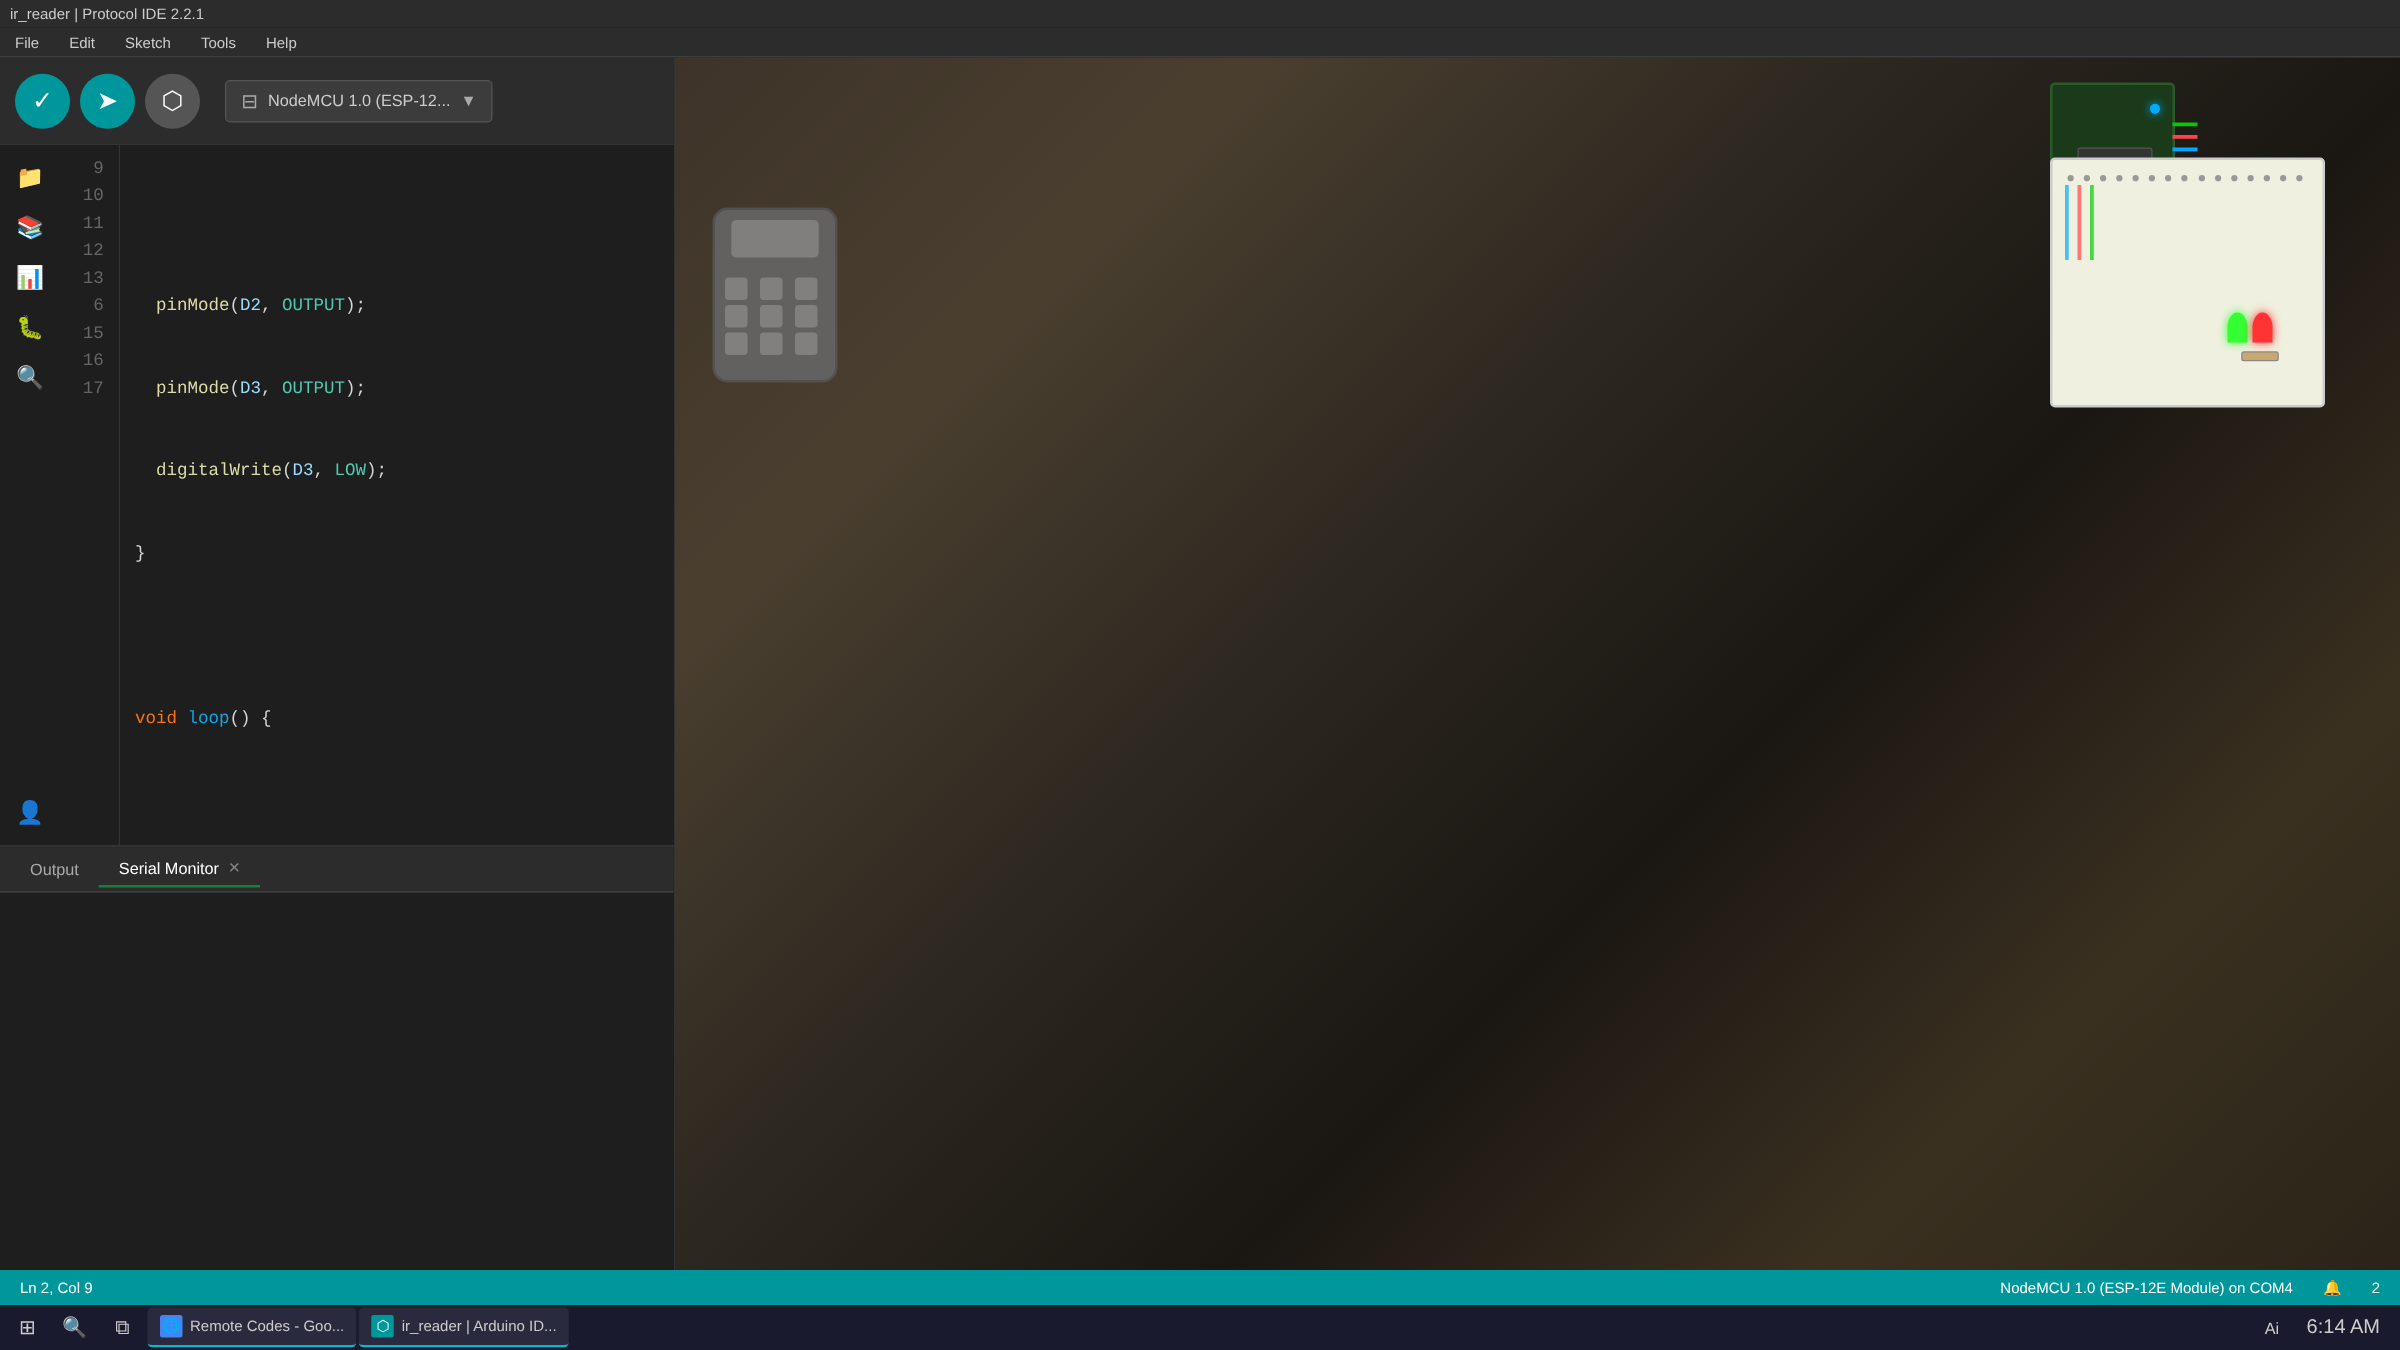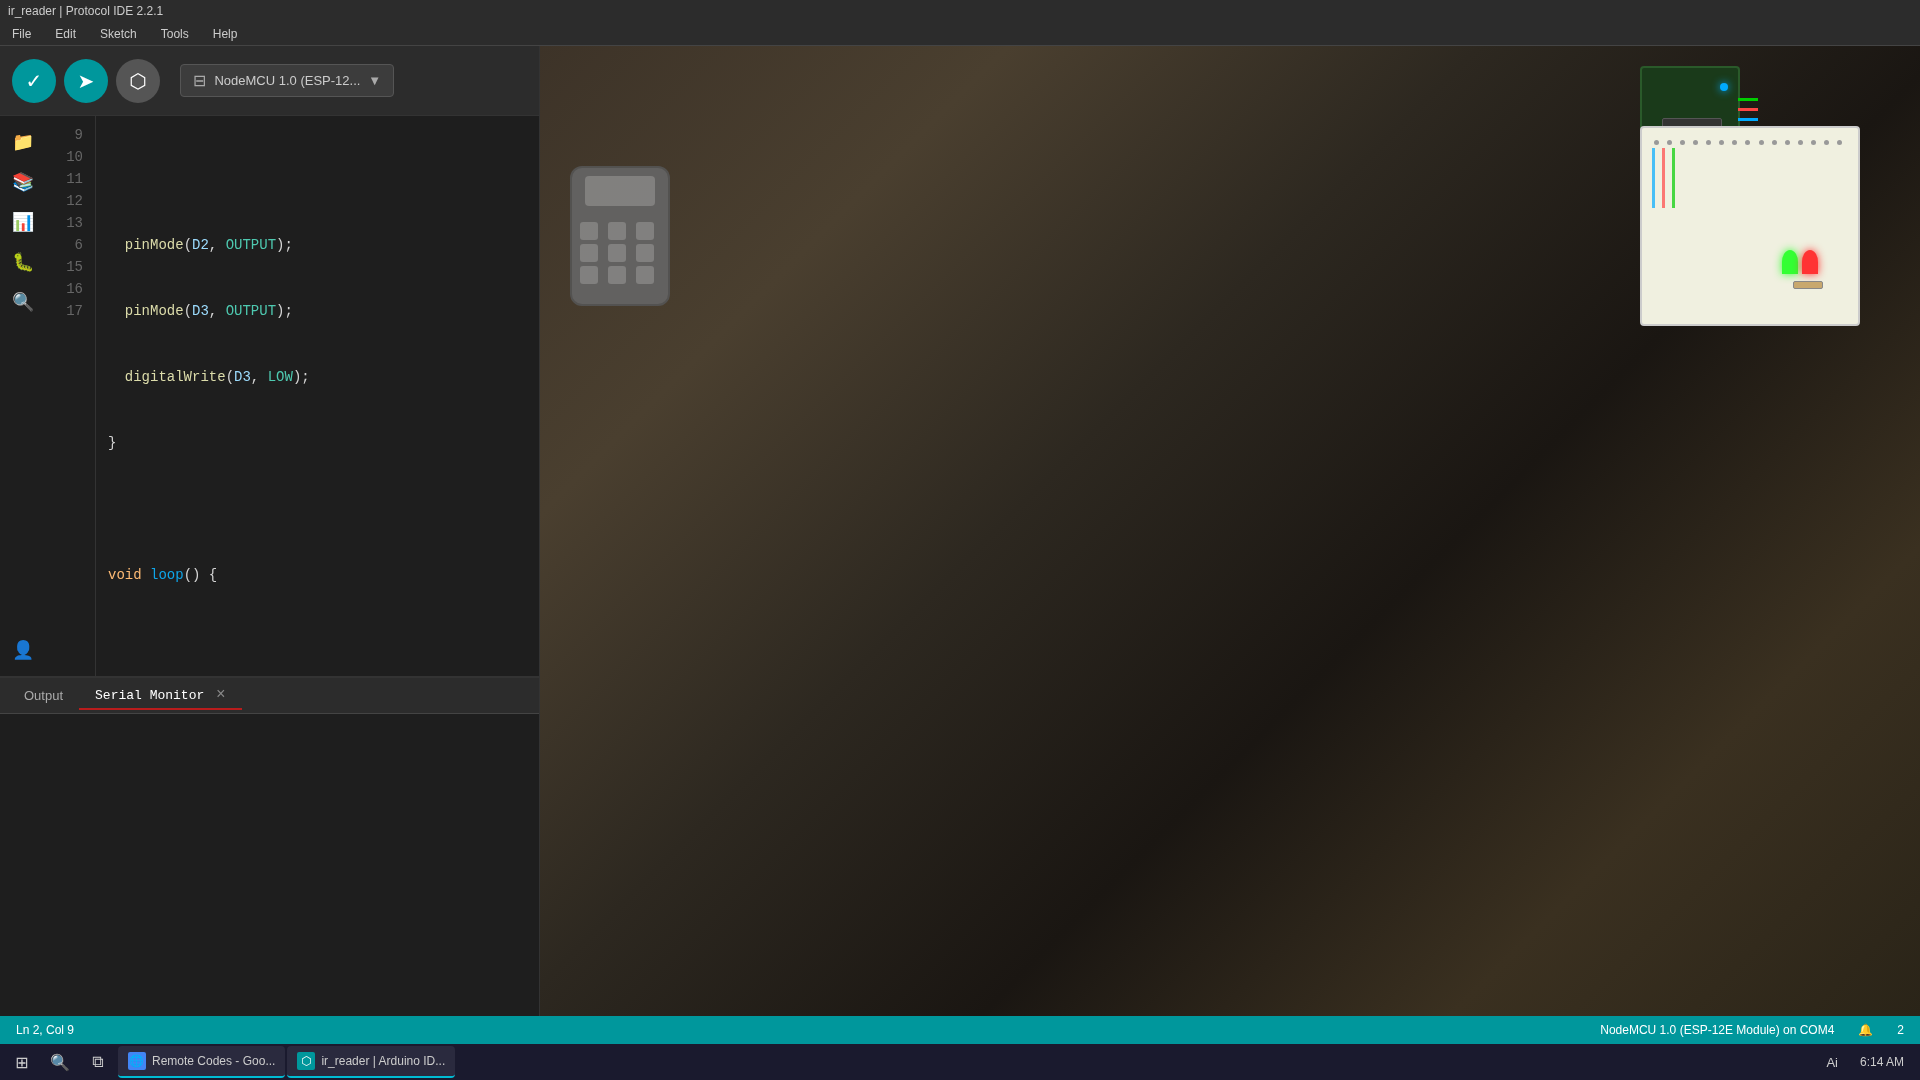--- a/index.html
+++ b/index.html
@@ -203,22 +203,21 @@
       padding: 0 8px;
     }
     .panel-tab {
       padding: 4px 16px;
       font-size: 13px;
       color: #aaa;
       cursor: pointer;
     }
     .panel-tab.active {
       color: #fff;
-      border-bottom: 2px solid #b91c1c;
-      font-family: Liberation Mono, monospace;
+      border-bottom: 2px solid #15803d;
     }
     .panel-tab-close {
       font-size: 16px;
       color: #888;
       cursor: pointer;
       margin-left: 4px;
     }
     .message-input {
       background: #2c2c2c;
       border: none;
@@ -355,21 +354,21 @@
       width: 18px;
       height: 18px;
       border-radius: 2px;
       font-size: 12px;
       display: flex;
       align-items: center;
       justify-content: center;
     }
     .taskbar-spacer { flex: 1; }
     .taskbar-time {
-      font-size: 12px;
+      font-size: 16px;
       color: #ccc;
       padding: 0 12px;
     }
     .taskbar-ai {
       font-size: 13px;
       color: #ccc;
       padding: 0 8px;
     }
   </style>
 </head>
@@ -429,21 +428,21 @@
             <div class="line-number">16</div>
             <div class="line-number">17</div>
           </div>
           <div class="code-content">
             <div class="code-line">&nbsp;</div>
             <div class="code-line">  <span style="color:#dcdcaa;">pinMode</span><span style="color:#d4d4d4;">(</span><span style="color:#9cdcfe;">D2</span><span style="color:#d4d4d4;">, </span><span style="color:#4ec9b0;">OUTPUT</span><span style="color:#d4d4d4;">);</span></div>
             <div class="code-line">  <span style="color:#dcdcaa;">pinMode</span><span style="color:#d4d4d4;">(</span><span style="color:#9cdcfe;">D3</span><span style="color:#d4d4d4;">, </span><span style="color:#4ec9b0;">OUTPUT</span><span style="color:#d4d4d4;">);</span></div>
             <div class="code-line">  <span style="color:#dcdcaa;">digitalWrite</span><span style="color:#d4d4d4;">(</span><span style="color:#9cdcfe;">D3</span><span style="color:#d4d4d4;">, </span><span style="color:#4ec9b0;">LOW</span><span style="color:#d4d4d4;">);</span></div>
             <div class="code-line"><span style="color:#d4d4d4;">}</span></div>
             <div class="code-line">&nbsp;</div>
-            <div class="code-line"><span style="color:#fdba74;font-family:Liberation Mono, monospace;">void</span><span style="color:#d4d4d4;"> </span><span style="color:#0ea5e9;">loop</span><span style="color:#d4d4d4;">() {</span></div>
+            <div class="code-line"><span style="color:#f97316;font-family:Liberation Mono, monospace;">void</span><span style="color:#d4d4d4;"> </span><span style="color:#0ea5e9;">loop</span><span style="color:#d4d4d4;">() {</span></div>
             
           </div>
         </div>
 
       </div>
     </div>
 
     <div class="bottom-panel">
       <div class="panel-tabs">
         <div class="panel-tab">Output</div>

